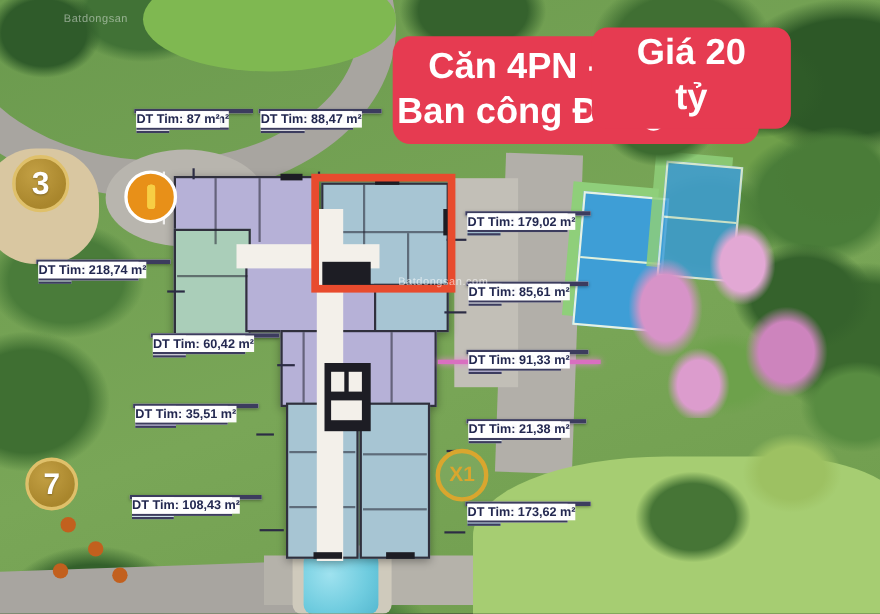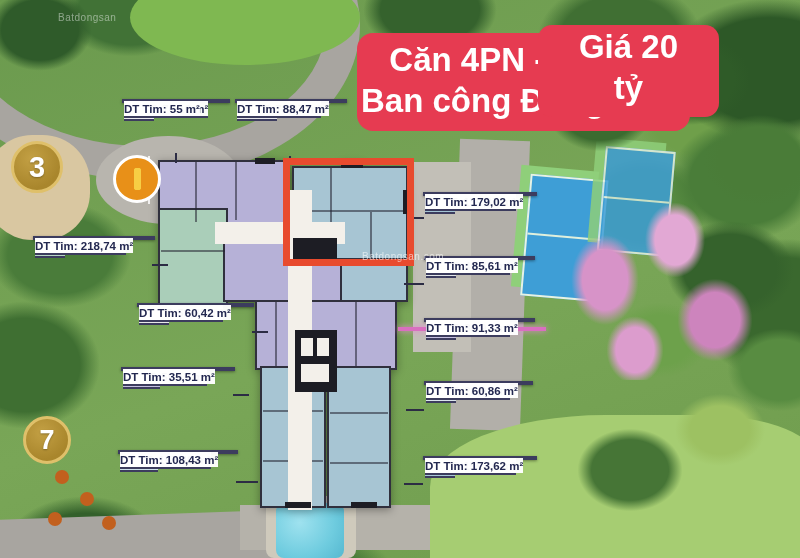--- a/index.html
+++ b/index.html
@@ -221,25 +221,28 @@
       <span style="position:static">3</span>
     </div>
   <div class="amenity">
     <span class="bar"></span>
     <span class="bar"></span>
     <span class="bar"></span>
   </div>
   <div class="badge" style="left:23px;top:416px;width:48px;height:48px;font-size:27px;">
       <span style="position:static">7</span>
     </div>
+  <div class="badge badge-x1" style="left:396px;top:408px;width:48px;height:48px;font-size:19px;">
+      <span style="position:static">X1</span>
+    </div>
 
   <div class="ulabel" style="left:122px;top:99px;width:108px;">
     <span class="uhead" style="background:#e9e9ec;">CH-3</span>
     <span class="urow first">DT TT: 76,16 m²</span>
-    <span class="urow">DT Tim: 55 m²</span>
+    <span class="urow">DT Tim: 87 m²</span>
   </div>
   <div class="ulabel" style="left:235px;top:99px;width:112px;">
     <span class="uhead" style="background:#e6e6ea;">CH-3A</span>
     <span class="urow first">DT TT: 78,87 m²</span>
     <span class="urow">DT Tim: 88,47 m²</span>
   </div>
   <div class="ulabel" style="left:423px;top:192px;width:114px;">
     <span class="uhead" style="background:#a3c4d4;">CH-5</span>
     <span class="urow first">DT TT: 159,87 m²</span>
     <span class="urow">DT Tim: 179,02 m²</span>
@@ -265,21 +268,21 @@
     <span class="urow">DT Tim: 91,33 m²</span>
   </div>
   <div class="ulabel" style="left:121px;top:367px;width:114px;">
     <span class="uhead" style="background:#c4bfdf;">CH-11</span>
     <span class="urow first">DT TT: 59,12 m²</span>
     <span class="urow">DT Tim: 35,51 m²</span>
   </div>
   <div class="ulabel" style="left:424px;top:381px;width:109px;">
     <span class="uhead" style="background:#dbe5ec;">CH-8</span>
     <span class="urow first">DT TT: 28,93 m²</span>
-    <span class="urow">DT Tim: 60,86 m²</span>
+    <span class="urow">DT Tim: 21,38 m²</span>
   </div>
   <div class="ulabel" style="left:118px;top:450px;width:120px;">
     <span class="uhead" style="background:#cfe2ea;">CH-10</span>
     <span class="urow first">DT TT: 157,48 m²</span>
     <span class="urow">DT Tim: 108,43 m²</span>
   </div>
   <div class="ulabel" style="left:423px;top:456px;width:114px;">
     <span class="uhead" style="background:#a9c9d7;">CH-9</span>
     <span class="urow first">DT TT: 155,15 m²</span>
     <span class="urow">DT Tim: 173,62 m²</span>

